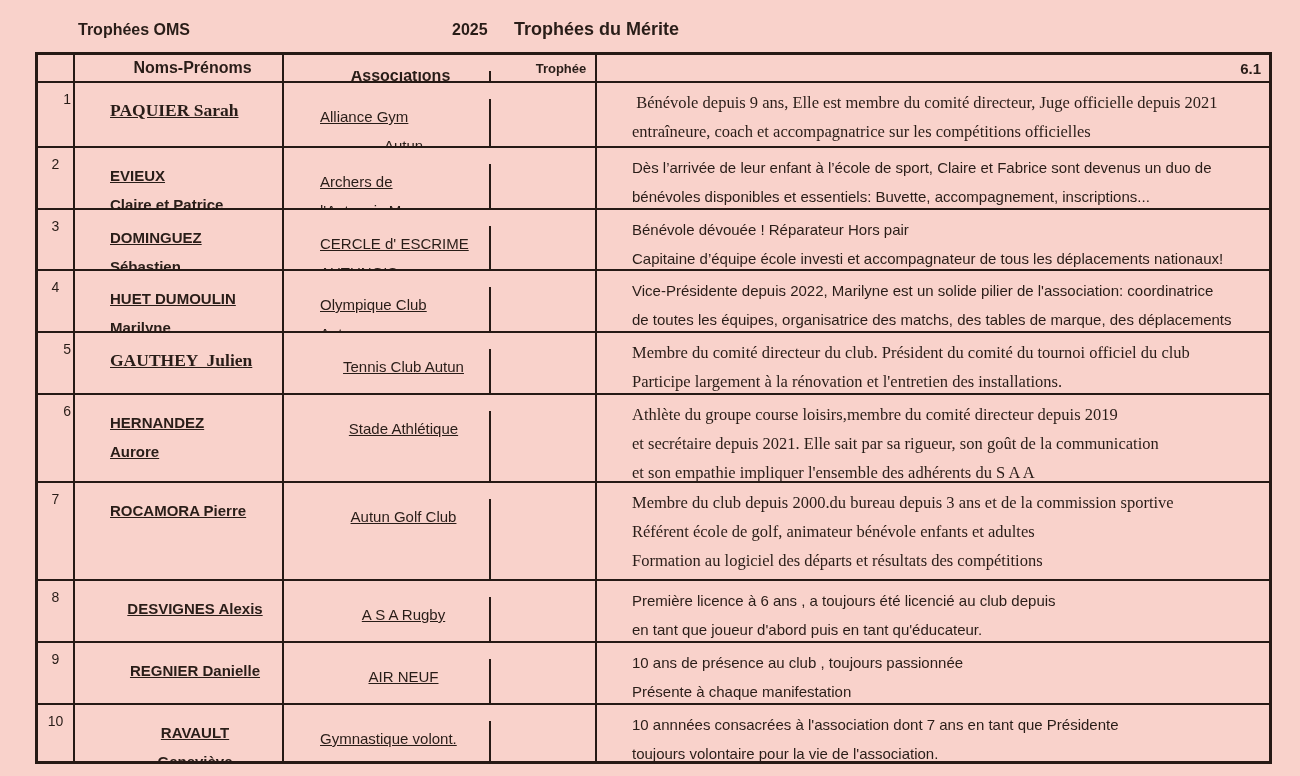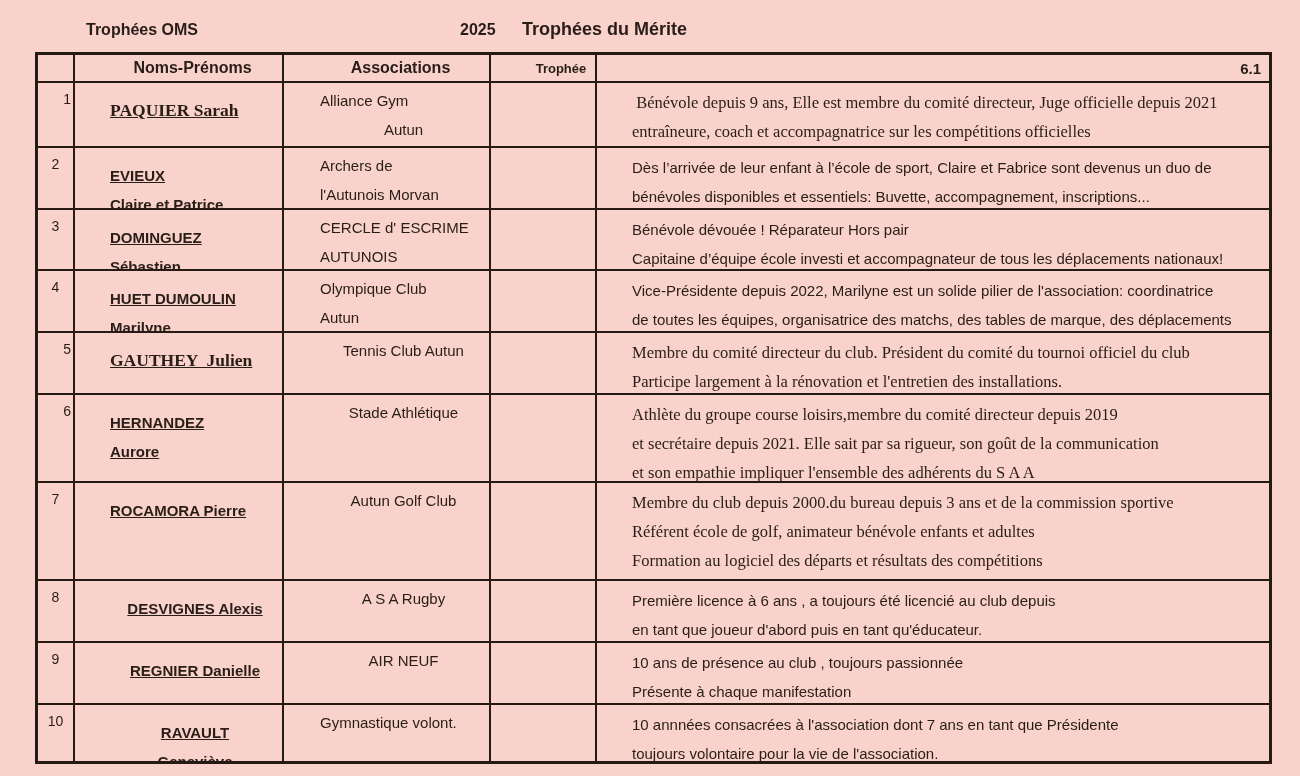--- a/index.html
+++ b/index.html
@@ -3,55 +3,55 @@
 <meta charset="utf-8">
 <style>
   html,body{margin:0;padding:0;}
   body{
     width:1300px;height:776px;position:relative;overflow:hidden;
     background:#f9d2cb;
     font-family:"Liberation Sans",sans-serif;
     color:#291d18;
   }
   
-  .titlebar{position:absolute;top:21px;left:8px;width:1144px;height:26px;}
+  .titlebar{position:absolute;top:21px;left:0;width:1144px;height:26px;}
   .t-left{position:absolute;left:78px;top:0;font-weight:bold;font-size:16px;}
   .t-year{position:absolute;left:452px;top:0;font-weight:bold;font-size:16px;}
   .t-right{position:absolute;left:514px;top:-2px;font-weight:bold;font-size:18px;}
   
   .tbl{
     position:absolute;left:35px;top:52px;width:1237px;
     border:3px solid #261a15;box-sizing:border-box;
     background:#f9d2cb;
   }
   .row{display:flex;box-sizing:border-box;border-bottom:2px solid #261a15;gap:28px;}
   .row:last-child{border-bottom:none;}
   .cell{box-sizing:border-box;border-right:2px solid #261a15;overflow:hidden;}
   .cell:last-child{border-right:none;}
   .c1{width:37px;}
   .c2{width:181px;}
-  .c3{width:179px;}
+  .c3{width:179px;margin-top:16px;}
   .c4{width:78px;}
   .c5{flex:1;}
   
   .hrow{height:28px;}
   .r1{height:65px;}.r2{height:62px;}.r3{height:61px;}.r4{height:62px;}.r5{height:62px;}
   .r6{height:88px;}.r7{height:98px;}.r8{height:62px;}.r9{height:62px;}.r10{height:56px;}
   
   .hcell{display:flex;align-items:center;justify-content:center;font-weight:bold;}
   .h-names,.h-assoc{font-size:16px;}
   .h-trophy{font-size:13px;padding-left:8px;}
   .h-ref{justify-content:flex-end;padding-right:8px;font-size:15px;}
   
   .ln{line-height:29px;white-space:pre-wrap;}
   .num{font-size:14px;padding:3px 4px 0 4px;text-align:center;line-height:26px;}
   .num-right{text-align:right;padding-right:2px;}
   .name{font-weight:bold;font-size:15px;padding:13px 2px 0 7px;text-decoration:underline;}
   .name-serif{font-family:"Liberation Serif","DejaVu Serif",serif;font-size:17.5px;}
-  .assoc{font-size:15px;padding:3px 2px 16px 8px;}
+  .assoc{font-size:15px;padding:3px 2px 16px 8px;text-decoration:underline;}
   .desc{font-size:15px;padding:5px 6px 0 7px;}
   .desc-serif{font-family:"Liberation Serif","DejaVu Serif",serif;font-size:16.5px;}
   .ctr{text-align:center;padding-left:0;padding-right:0;}
 </style>
 </head>
 <body>
 
 <div class="titlebar">
   <span class="t-left">Trophées OMS</span>
   <span class="t-year">2025</span>

